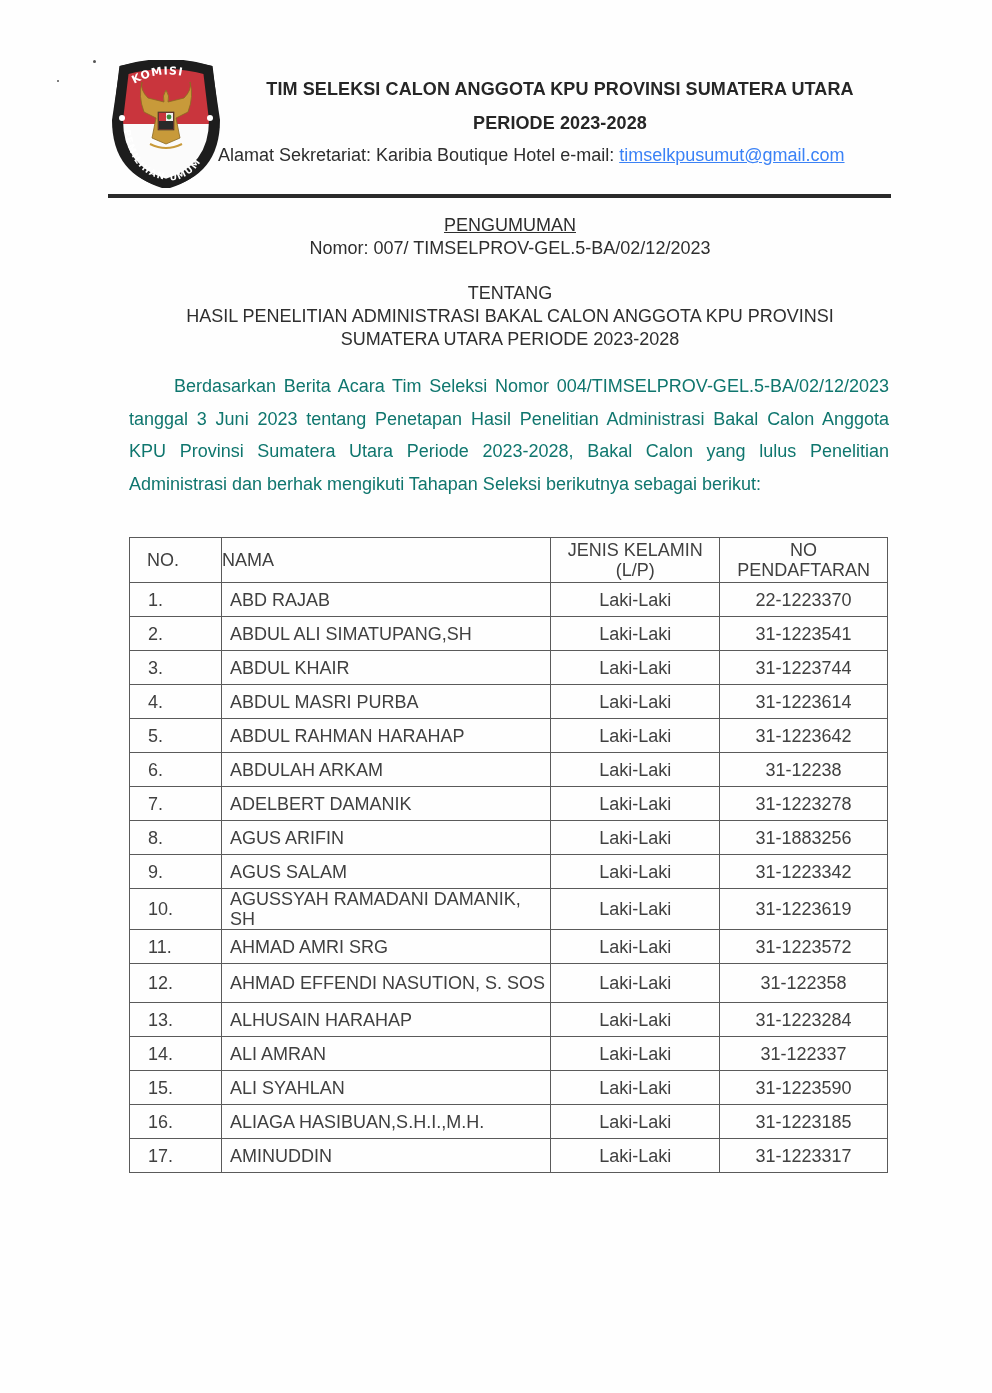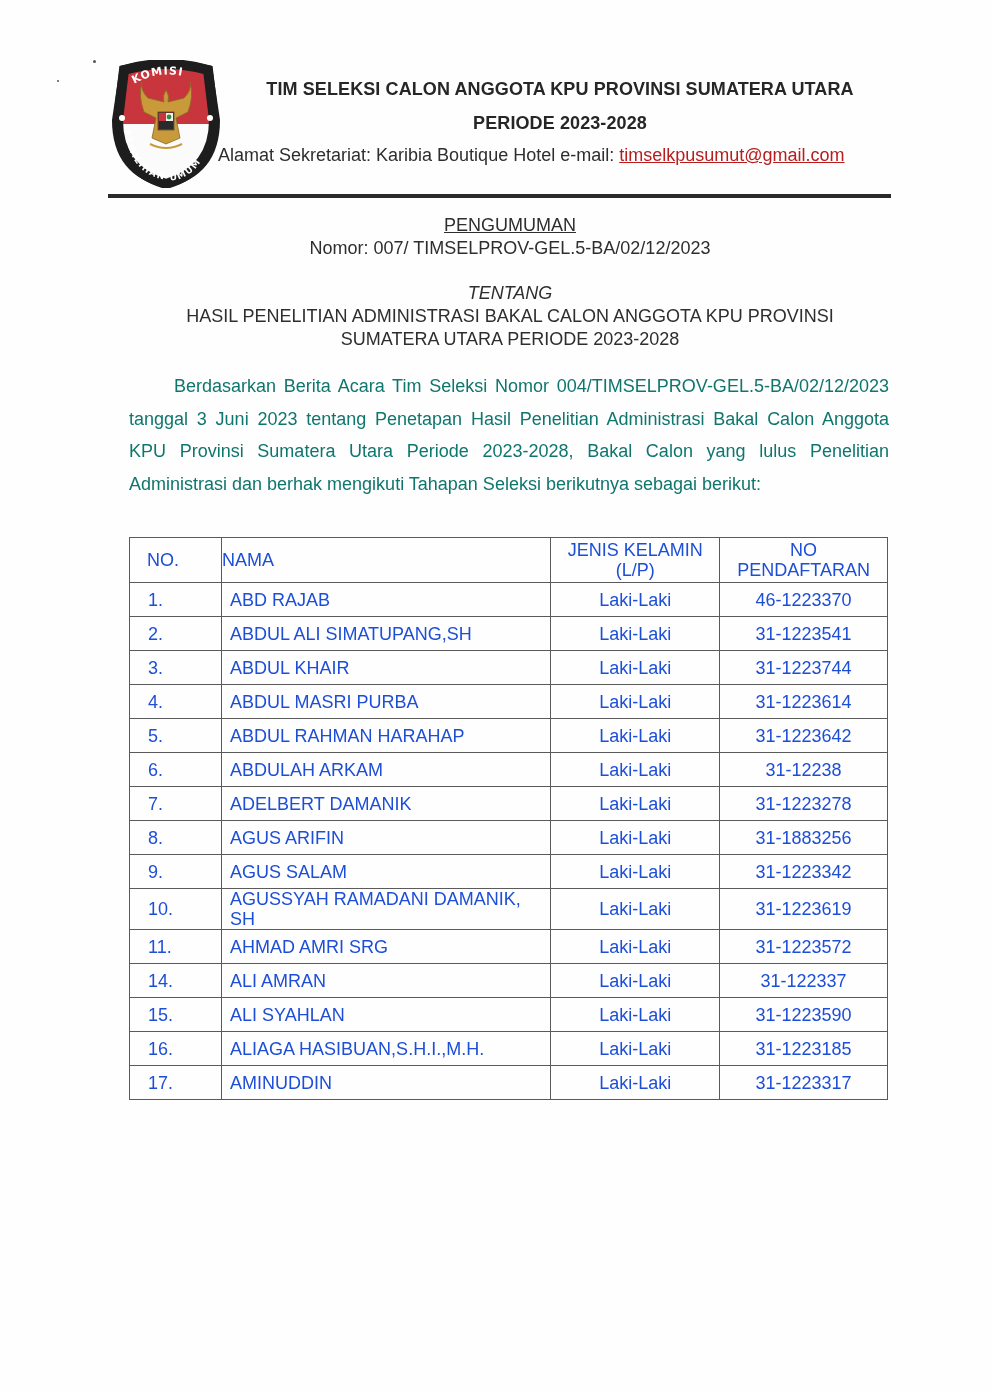--- a/index.html
+++ b/index.html
@@ -6,32 +6,32 @@
   body {
     width: 992px; height: 1393px; background: #fefefe; position: relative; overflow: hidden;
     font-family: "Liberation Sans", sans-serif; color: #2b2b2b;
   }
   .logo { position: absolute; left: 110px; top: 60px; width: 112px; height: 128px; }
   .hdr-title { position: absolute; left: 220px; width: 680px; text-align: center;
     font-weight: bold; font-size: 18px; color: #262626; letter-spacing: 0.1px; }
   .hdr-line1 { top: 79px; }
   .hdr-line2 { top: 113px; }
   .hdr-addr { position: absolute; left: 218px; top: 145px; font-size: 18px; color: #2e2e2e; white-space: nowrap; }
-  .hdr-addr a { color: #b91c1c; text-decoration: underline; }
+  .hdr-addr a { color: #3b82f6; text-decoration: underline; }
   .rule { position: absolute; left: 108px; top: 194px; width: 783px; height: 4px; background: #2a2a2a; }
   .center-text { position: absolute; left: 120px; width: 780px; text-align: center; font-size: 18px; color: #2e2e2e; }
   .t-peng { top: 215px; text-decoration: underline; }
   .t-nomor { top: 238px; }
-  .t-tentang { top: 283px; font-style: italic; }
+  .t-tentang { top: 283px; }
   .t-hasil1 { top: 306px; }
   .t-hasil2 { top: 329px; }
   .para { position: absolute; left: 129px; top: 370px; width: 760px; font-size: 18px; line-height: 32.5px;
     text-align: justify; color: #0f766e; text-indent: 45px; }
   table.list { position: absolute; left: 129px; top: 537px; width: 759px; border-collapse: collapse;
-    font-size: 18px; color: #1d4ed8; }
+    font-size: 18px; color: #404040; }
   table.list th, table.list td { border: 1.5px solid #5a5a5a; padding: 0; }
   table.list th { font-weight: normal; height: 44px; line-height: 20px; }
   table.list td { height: 33px; line-height: 20px; }
   .c-no { width: 77px; text-align: left; padding-left: 18px !important; }
   th.c-no { text-align: left; padding-left: 17px !important; }
   .c-nama { width: 333px; text-align: left; padding-left: 8px !important; }
   th.c-nama { padding-left: 0 !important; }
   .c-jk { width: 176px; text-align: center; }
   .c-nop { width: 170px; text-align: center; }
   tr.tall td { height: 38px; line-height: 20px; margin-top: 32px; }
@@ -101,21 +101,21 @@
         <div>NO</div>
         <div>PENDAFTARAN</div>
       </th>
     </tr>
   </thead>
   <tbody id="tbody">
       <tr>
         <td class="c-no">1.</td>
         <td class="c-nama">ABD RAJAB</td>
         <td class="c-jk">Laki-Laki</td>
-        <td class="c-nop">46-1223370</td>
+        <td class="c-nop">22-1223370</td>
       </tr>
       <tr>
         <td class="c-no">2.</td>
         <td class="c-nama">ABDUL ALI SIMATUPANG,SH</td>
         <td class="c-jk">Laki-Laki</td>
         <td class="c-nop">31-1223541</td>
       </tr>
       <tr>
         <td class="c-no">3.</td>
         <td class="c-nama">ABDUL KHAIR</td>
@@ -163,20 +163,32 @@
         <td class="c-nama">AGUSSYAH RAMADANI DAMANIK, SH</td>
         <td class="c-jk">Laki-Laki</td>
         <td class="c-nop">31-1223619</td>
       </tr>
       <tr>
         <td class="c-no">11.</td>
         <td class="c-nama">AHMAD AMRI SRG</td>
         <td class="c-jk">Laki-Laki</td>
         <td class="c-nop">31-1223572</td>
       </tr>
+      <tr class="tall">
+        <td class="c-no">12.</td>
+        <td class="c-nama">AHMAD EFFENDI NASUTION, S. SOS</td>
+        <td class="c-jk">Laki-Laki</td>
+        <td class="c-nop">31-122358</td>
+      </tr>
+      <tr>
+        <td class="c-no">13.</td>
+        <td class="c-nama">ALHUSAIN HARAHAP</td>
+        <td class="c-jk">Laki-Laki</td>
+        <td class="c-nop">31-1223284</td>
+      </tr>
       <tr>
         <td class="c-no">14.</td>
         <td class="c-nama">ALI AMRAN</td>
         <td class="c-jk">Laki-Laki</td>
         <td class="c-nop">31-122337</td>
       </tr>
       <tr>
         <td class="c-no">15.</td>
         <td class="c-nama">ALI SYAHLAN</td>
         <td class="c-jk">Laki-Laki</td>

